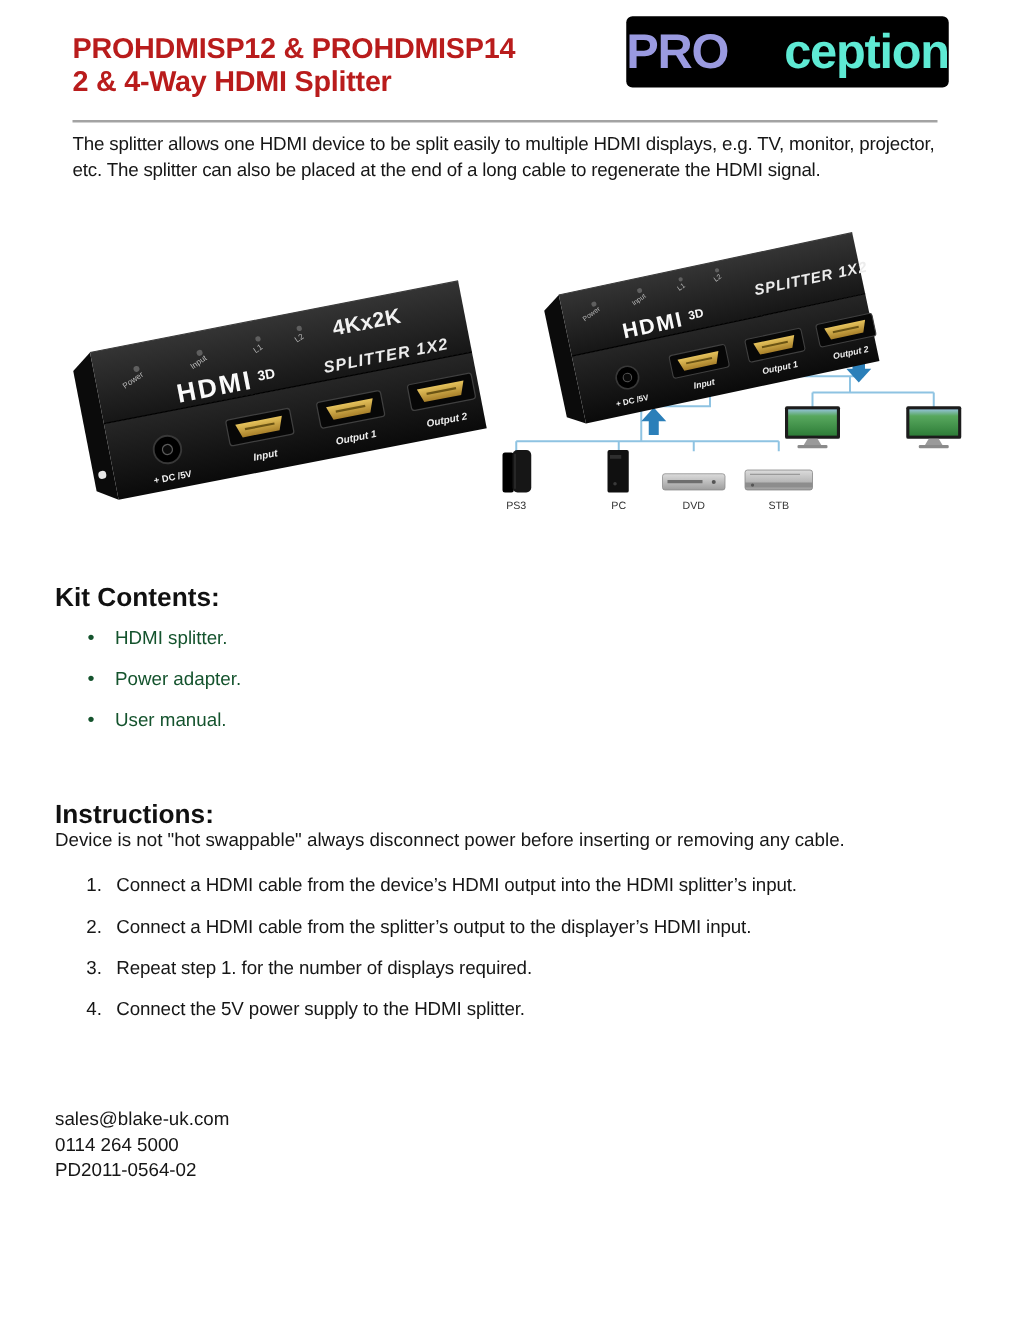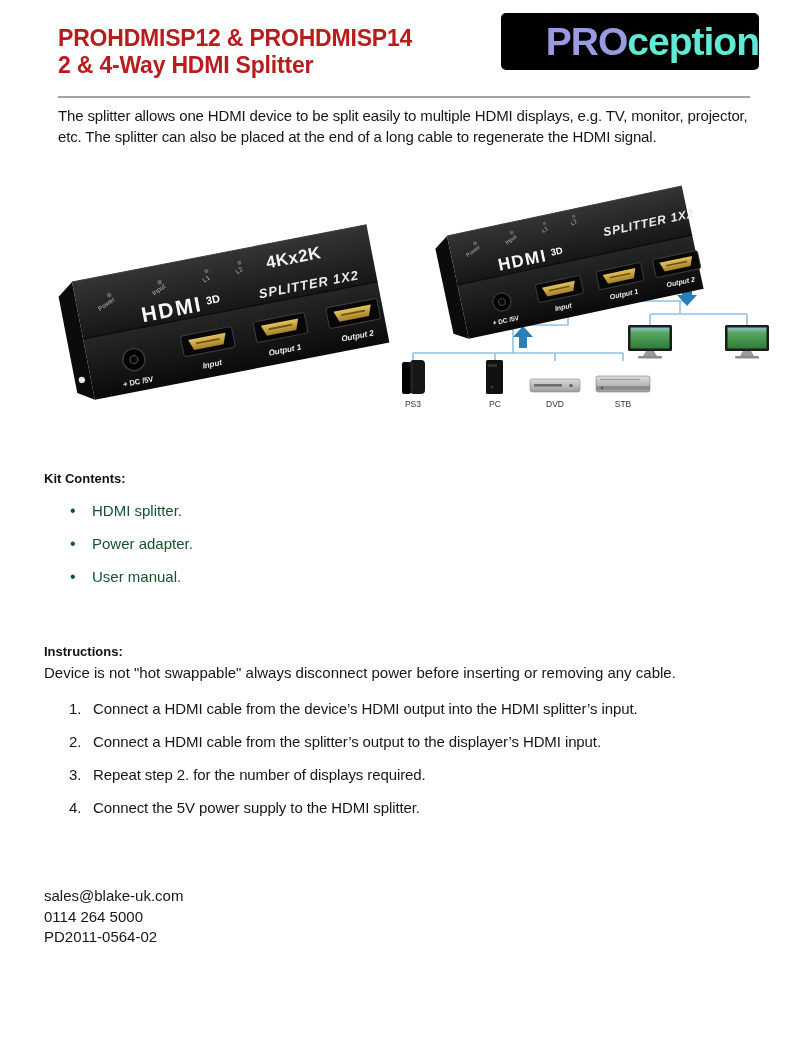--- a/index.html
+++ b/index.html
@@ -9,36 +9,36 @@
     font-family:"Liberation Sans", sans-serif; color:#1b1b1b;
   }
   .page { padding:0 44px; }
 
   
   .doc-header { display:flex; justify-content:space-between; align-items:flex-start;
                 width:701px; margin:13px 0 0 14px; }
   .titles { padding-top:12px; }
   .title-line { font-size:23px; font-weight:bold; line-height:27px; color:#b91c1c; letter-spacing:-0.2px; }
   .logo { background:#000000; width:258px; height:57px; border-radius:5px;
-          display:flex; align-items:center; justify-content:flex-end;
+          display:flex; align-items:center; justify-content:space-between;
           font-weight:bold; font-size:39px; letter-spacing:-1px; line-height:1; }
   .logo .pro { color:#9a9ae0; }
   .logo .ception { color:#5eead4; }
 
   .rule { border:none; border-top:2px solid #a3a3a3; width:692px; margin:17px 0 0 14px; }
 
   .intro { width:697px; margin:8px 0 0 14px; font-size:15px; line-height:20.5px;
            letter-spacing:-0.15px; color:#161616; }
 
   
   .figure-wrap { width:760px; height:260px; margin:20px 0 0 -4px; }
   svg { font-family:"Liberation Sans", sans-serif; display:block; }
 
   
-  .section-heading { font-size:13px; font-weight:bold; color:#111; line-height:16px; }
+  .section-heading { font-size:21px; font-weight:bold; color:#111; line-height:16px; }
   .kit-heading { margin-top:44px; }
   .kit-list { margin-top:14px; list-style:none; }
   .kit-item { position:relative; padding-left:48px; font-size:15px; line-height:20px;
               margin-bottom:13px; color:#14532d; }
   .kit-item::before { content:"\2022"; position:absolute; left:26px; top:0; font-size:16px; }
 
   
   .instr-heading { margin-top:55px; line-height:20.5px; }
   .instr-note { font-size:15px; line-height:20.5px; color:#161616; }
   .steps { margin-top:16px; }
@@ -242,21 +242,21 @@
     <div class="step">
       <span class="step-num">1.</span>
       <span class="step-text">Connect a HDMI cable from the device’s HDMI output into the HDMI splitter’s input.</span>
     </div>
     <div class="step">
       <span class="step-num">2.</span>
       <span class="step-text">Connect a HDMI cable from the splitter’s output to the displayer’s HDMI input.</span>
     </div>
     <div class="step">
       <span class="step-num">3.</span>
-      <span class="step-text">Repeat step 2. for the number of displays required.</span>
+      <span class="step-text">Repeat step 1. for the number of displays required.</span>
     </div>
     <div class="step">
       <span class="step-num">4.</span>
       <span class="step-text">Connect the 5V power supply to the HDMI splitter.</span>
     </div>
   </div>
 
   <div class="footer">
     <div>sales@blake-uk.com</div>
     <div>0114 264 5000</div>

